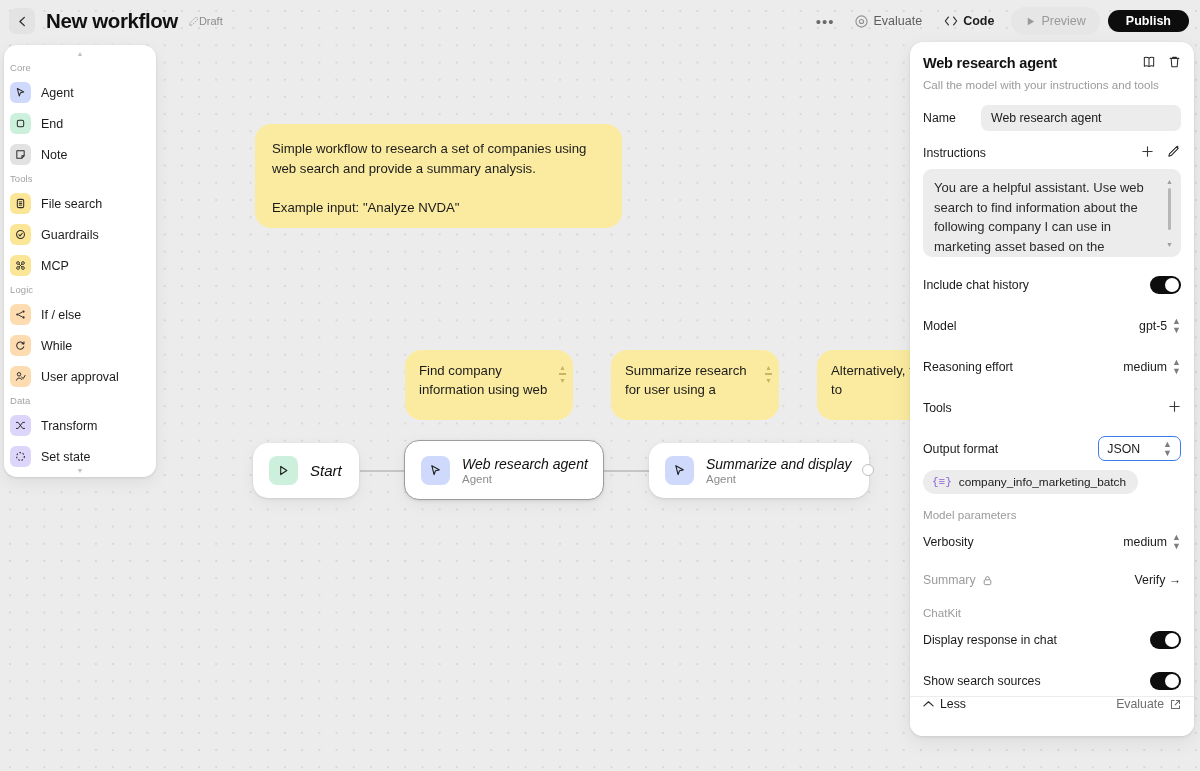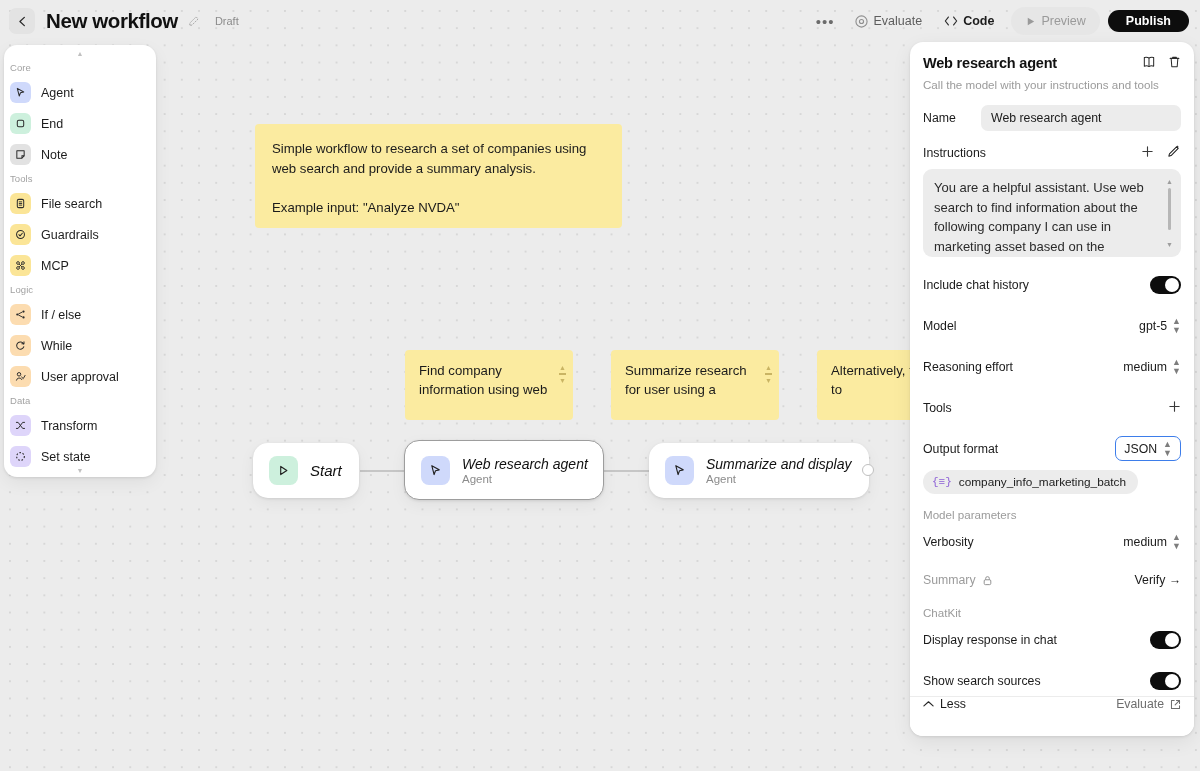--- a/index.html
+++ b/index.html
@@ -32,21 +32,21 @@
     background: #e3e3e3; border-radius: 7px;
     display: flex; align-items: center; justify-content: center;
     cursor: pointer;
   }
   .back-btn svg { display: block; }
   .wf-title {
     margin-left: 11px; font-size: 20.5px; font-weight: 700;
     color: #111; letter-spacing: -0.4px;
   }
   .draft {
-    margin-left: 11px; display: flex; align-items: center; gap: 16px;
+    margin-left: 11px; display: flex; align-items: center; gap: 0;
     font-size: 11px; color: #8b8b8b;
   }
   .topbar-right {
     margin-left: auto; display: flex; align-items: center; gap: 0px;
     padding-right: 11px;
   }
   .tb-item {
     display: flex; align-items: center; gap: 5px;
     font-size: 12.5px; color: #5d5d5d; padding: 6px 11px;
     border-radius: 16px; cursor: pointer; white-space: nowrap;
@@ -85,21 +85,21 @@
   .pal-scroll-up, .pal-scroll-dn {
     position: absolute; left: 0; width: 152px; height: 12px;
     display: flex; align-items: center; justify-content: center;
     font-size: 7px; color: #c0c0c0; cursor: pointer;
   }
   .pal-scroll-up { top: 2px; }
   .pal-scroll-dn { bottom: 1px; }
 
   
   .note {
-    position: absolute; background: #fbeba0; border-radius: 4px; z-index: 10;
+    position: absolute; background: #fbeba0; border-radius: 16px; z-index: 10;
   }
   .note-main {
     left: 255px; top: 124px; width: 367px; height: 104px;
     padding: 15px 17px; font-size: 13.2px; color: #1b1b1b; line-height: 1.52;
   }
   .note-sm {
     height: 70px; padding: 12px 14px;
     font-size: 13.2px; color: #1b1b1b; line-height: 1.42;
     overflow: hidden;
   }
@@ -194,21 +194,21 @@
     position: absolute; top: 2px; width: 14px; height: 14px;
     background: #fff; border-radius: 50%;
   }
   .toggle.on .knob  { left: 15px; }
   .toggle.off .knob { left: 2px; }
 
   .chev { font-size: 9px; color: #7d7d7d; line-height: .9; display:flex;
           flex-direction:column; cursor: pointer; }
 
   .select-json {
-    display: flex; align-items: center; gap: 6px;
+    display: flex; align-items: center; gap: 23px;
     border: 1.6px solid #3d7dea; border-radius: 7px; padding: 3px 8px;
     cursor: pointer; background: #fff;
   }
   .select-json .row-val { font-size: 12.3px; }
 
   .chip {
     display: inline-flex; align-items: center; gap: 7px;
     background: #ececec; border-radius: 13px; padding: 5px 12px 5px 9px;
     margin-top: 7px; cursor: pointer;
   }

